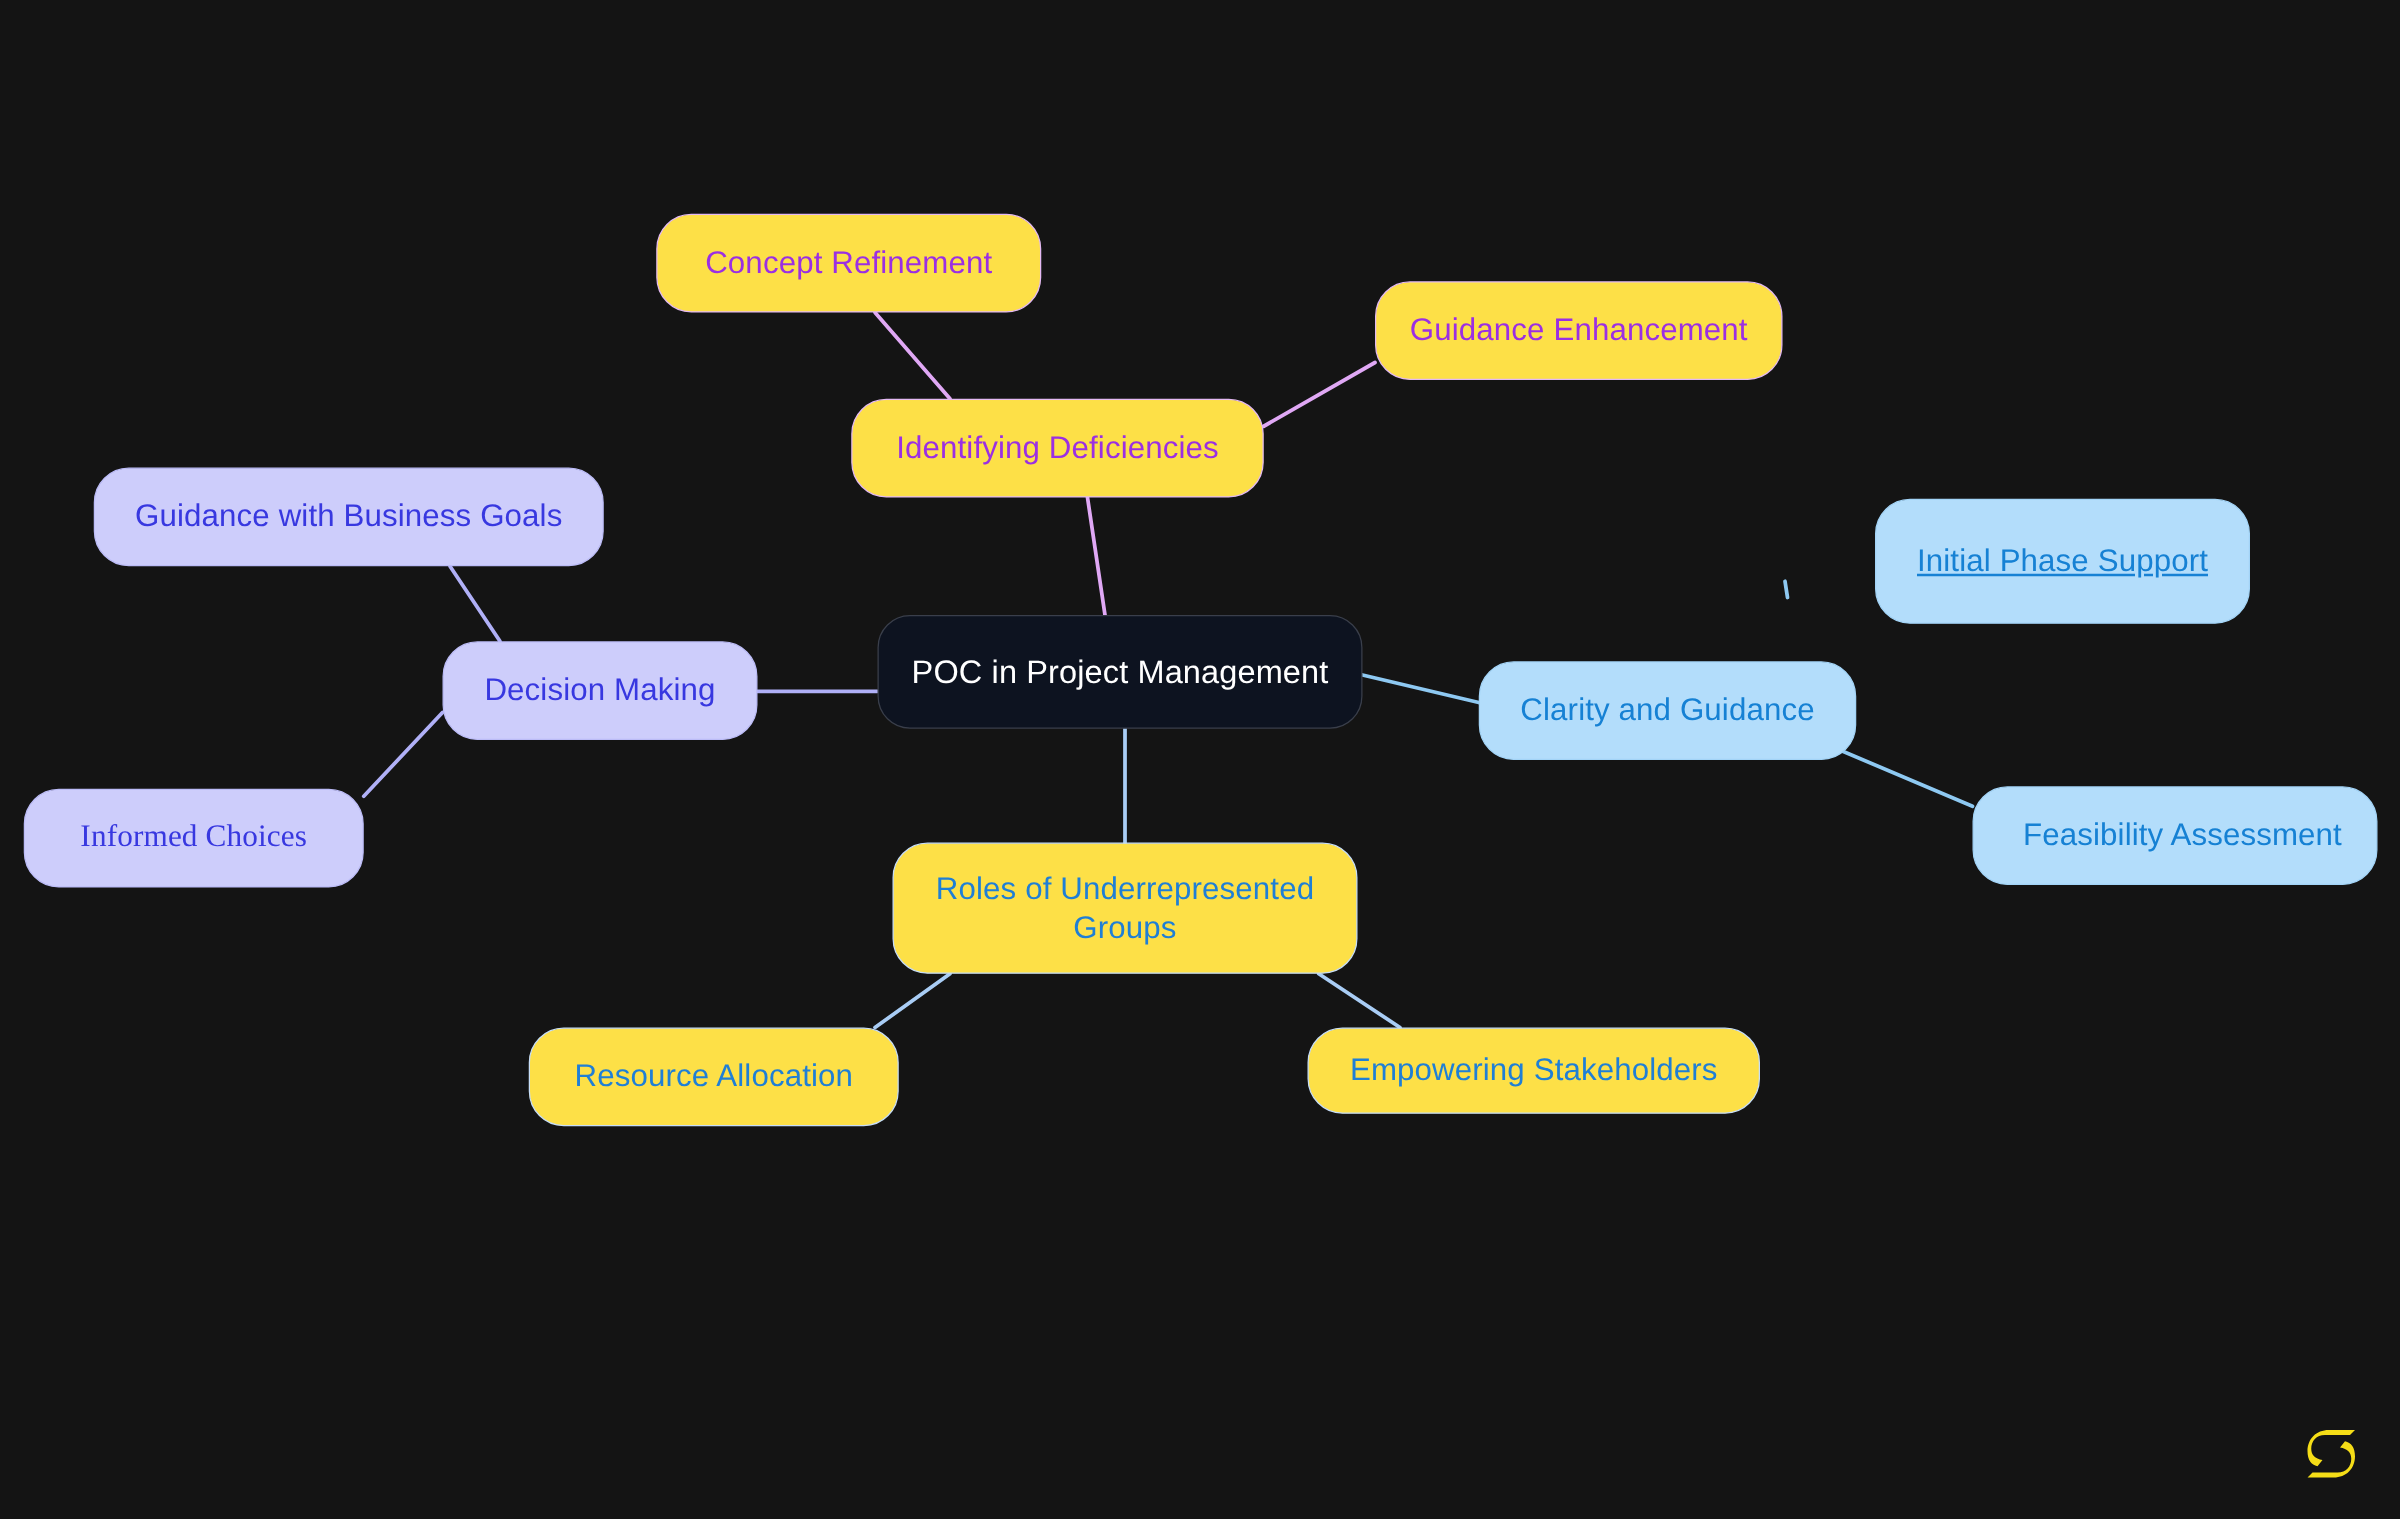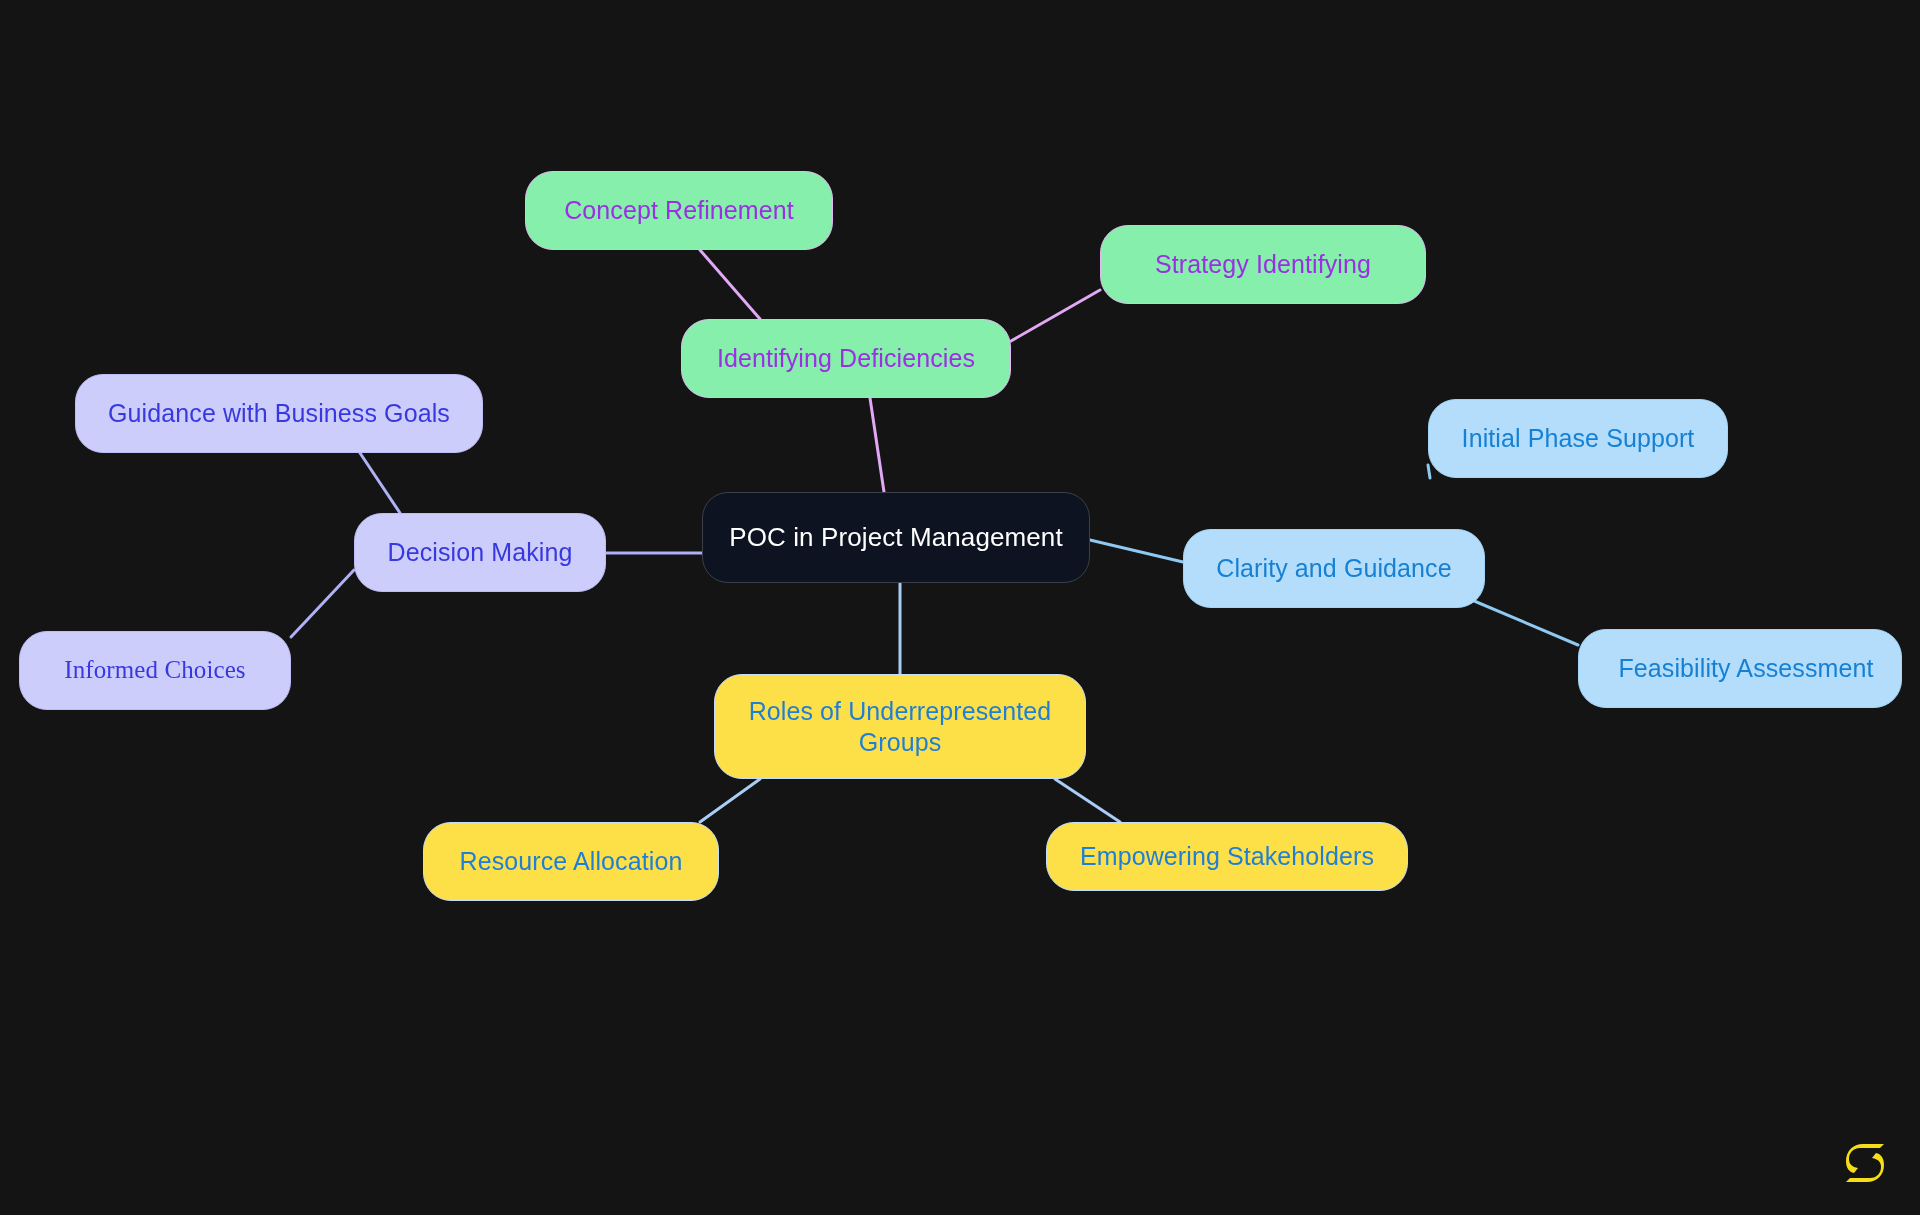--- a/index.html
+++ b/index.html
@@ -48,21 +48,21 @@
     font-size: 26px;
     border-radius: 26px;
   }
   .node.violet {
     background: #cdcdfb;
     color: #3838e0;
     font-size: 25px;
     border: 1px solid #bcbcf7;
   }
   .node.purple {
-    background: #86efac;
+    background: #fde047;
     color: #9b2fe3;
     font-size: 25px;
     border: 1px solid #e3b9f3;
   }
   .node.sky {
     background: #b3ddfb;
     color: #1681d4;
     font-size: 25px;
     border: 1px solid #a3d4f7;
   }
@@ -97,28 +97,28 @@
       <line x1="1460" y1="595" x2="1578" y2="645" stroke="#8ec9f2" stroke-width="3" stroke-linecap="round"></line>
       <line x1="900" y1="562" x2="900" y2="674" stroke="#a9cdf5" stroke-width="3" stroke-linecap="round"></line>
       <line x1="760" y1="779" x2="700" y2="822" stroke="#a9cdf5" stroke-width="3" stroke-linecap="round"></line>
       <line x1="1055" y1="779" x2="1120" y2="822" stroke="#a9cdf5" stroke-width="3" stroke-linecap="round"></line>
     </svg>
 
   <div class="node root" style="left: 702px; top: 492px; width: 388px; height: 91px;">POC in Project Management</div>
 
   <div class="node purple" style="left: 681px; top: 319px; width: 330px; height: 79px;">Identifying Deficiencies</div>
   <div class="node purple" style="left: 525px; top: 171px; width: 308px; height: 79px;">Concept Refinement</div>
-  <div class="node purple" style="left: 1100px; top: 225px; width: 326px; height: 79px;">Strategy Identifying</div>
+  <div class="node purple" style="left: 1100px; top: 225px; width: 326px; height: 79px;">Guidance Enhancement</div>
 
   <div class="node violet" style="left: 354px; top: 513px; width: 252px; height: 79px;">Decision Making</div>
   <div class="node violet" style="left: 75px; top: 374px; width: 408px; height: 79px;">Guidance with Business Goals</div>
   <div class="node violet" style="left: 19px; top: 631px; width: 272px; height: 79px; font-family: Liberation Serif, serif;">Informed Choices</div>
 
   <div class="node sky" style="left: 1183px; top: 529px; width: 302px; height: 79px;">Clarity and Guidance</div>
-  <div class="node sky" style="left: 1428px; top: 399px; width: 300px; height: 79px;">Initial Phase Support</div>
+  <div class="node sky" style="left: 1500px; top: 399px; width: 300px; height: 100px; text-decoration: underline;">Initial Phase Support</div>
   <div class="node sky" style="left: 1578px; top: 629px; width: 324px; height: 79px; padding-left: 30px;">Feasibility Assessment</div>
 
   <div class="node lightblue" style="left: 714px; top: 674px; width: 372px; height: 105px;">Roles of Underrepresented
 Groups</div>
   <div class="node lightblue" style="left: 423px; top: 822px; width: 296px; height: 79px;">Resource Allocation</div>
   <div class="node lightblue" style="left: 1046px; top: 822px; width: 362px; height: 69px;">Empowering Stakeholders</div>
 
   <svg id="logo" viewBox="0 0 42 44">
     <path d="M34 4 H14 C7 4 3 9 3 15 C3 20 6 23 12 24 L8 29 C3 28 0 24 0 17 C0 7 7 0 17 0 H38 Z" fill="#f5dd17" transform="translate(2,3)"></path>
     <path d="M8 40 H28 C35 40 39 35 39 29 C39 24 36 21 30 20 L34 15 C39 16 42 20 42 27 C42 37 35 44 25 44 H4 Z" fill="#f5dd17" transform="translate(-2,-3)"></path>

